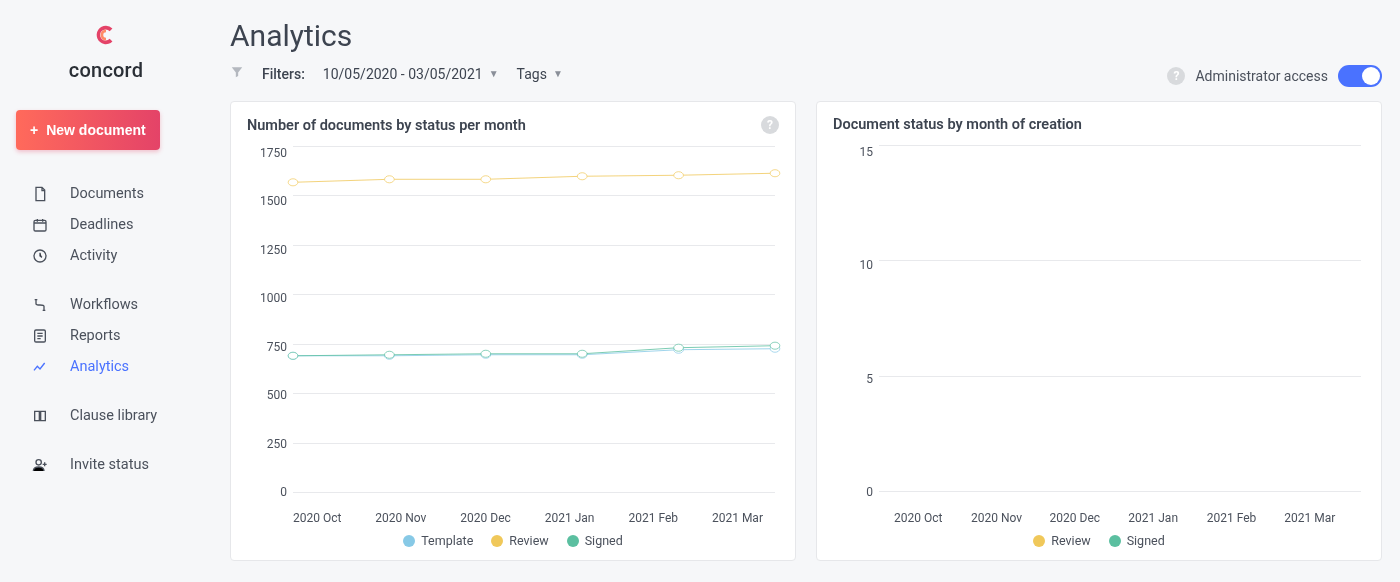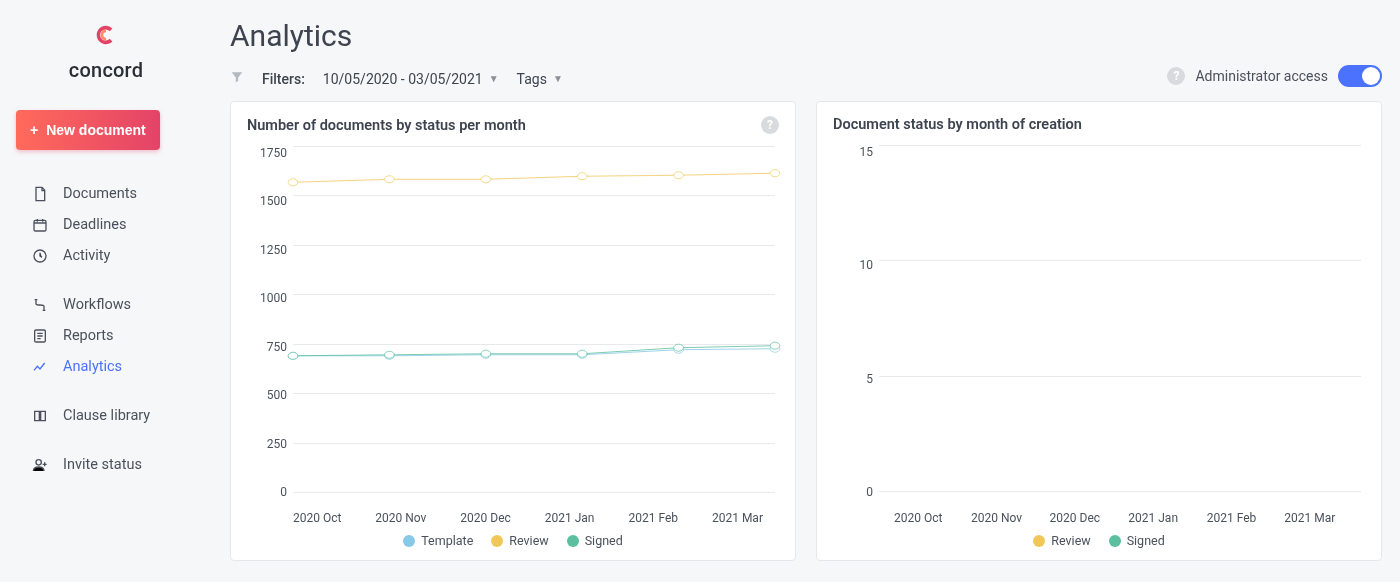--- a/index.html
+++ b/index.html
@@ -3,28 +3,28 @@
 <meta charset="utf-8">
 <style>
   * { box-sizing: border-box; margin: 0; padding: 0; }
   html, body { width: 1400px; height: 582px; font-family: -apple-system, BlinkMacSystemFont, "Segoe UI", Roboto, sans-serif; background: #f6f7f9; color: #3d4450; overflow: hidden; }
   .app { display: flex; height: 100%; }
   .sidebar { width: 212px; flex: 0 0 212px; padding: 18px 0 0 0; }
   .logo { display:flex; align-items:center; gap:8px; padding: 6px 20px 28px 20px; flex-direction: column; }
   .logo-text { font-size: 20px; font-weight: 500; color:#2a2f36; letter-spacing:.2px;}
   .btn-new { margin: 0 16px 24px 16px; background: linear-gradient(90deg,#ff6a5b,#e44368); color:#fff; font-weight:600; font-size:14px; border:none; border-radius:4px; padding:12px 14px; display:flex; align-items:center; justify-content:center; gap:8px; cursor:pointer; box-shadow:0 2px 4px rgba(228,67,104,.3);}
   .nav-group { padding: 4px 0 14px 0; }
-  .nav-item { display:flex; align-items:center; gap:15px; padding:7px 20px 7px 32px; font-size:14.5px; color:#4b515c; cursor:pointer;}
+  .nav-item { display:flex; align-items:center; gap:22px; padding:7px 20px 7px 32px; font-size:14.5px; color:#4b515c; cursor:pointer;}
   .nav-item.active { color:#4a72ff; }
   .nav-item.active .nav-icon { color:#4a72ff;}
   .nav-icon { width:16px; display:flex; align-items:center; justify-content:center; color:#4b515c; }
   .nav-icon svg { width:16px; height:16px; }
   .main { flex:1; padding: 18px 18px 0 18px; overflow:hidden;}
   .page-title { font-size:30px; font-weight:400; color:#3d4450; margin-bottom:12px;}
-  .toolbar { display:flex; align-items:flex-end; justify-content:space-between; margin-bottom:14px; font-size:14px;}
+  .toolbar { display:flex; align-items:flex-start; justify-content:space-between; margin-bottom:14px; font-size:14px;}
   .filters { display:flex; align-items:center; gap:18px; color:#3d4450;}
   .filters .lbl { font-weight:500;}
   .filter-chip { display:flex; align-items:center; gap:6px; cursor:pointer;}
   .caret { font-size:10px; color:#8a8f99;}
   .admin { display:flex; align-items:center; gap:10px; color:#4b515c;}
   .toggle { width:44px; height:22px; background:#4a72ff; border-radius:11px; position:relative; cursor:pointer;}
   .toggle::after { content:""; position:absolute; right:2px; top:2px; width:18px; height:18px; background:#fff; border-radius:50%;}
   .cards { display:flex; gap:20px; }
   .card { background:#fff; border:1px solid #e6e7ea; border-radius:4px; padding:14px 16px 10px 16px; flex:1; height:460px; display:flex; flex-direction:column;}
   .card-hdr { display:flex; align-items:center; justify-content:space-between; margin-bottom:4px;}

